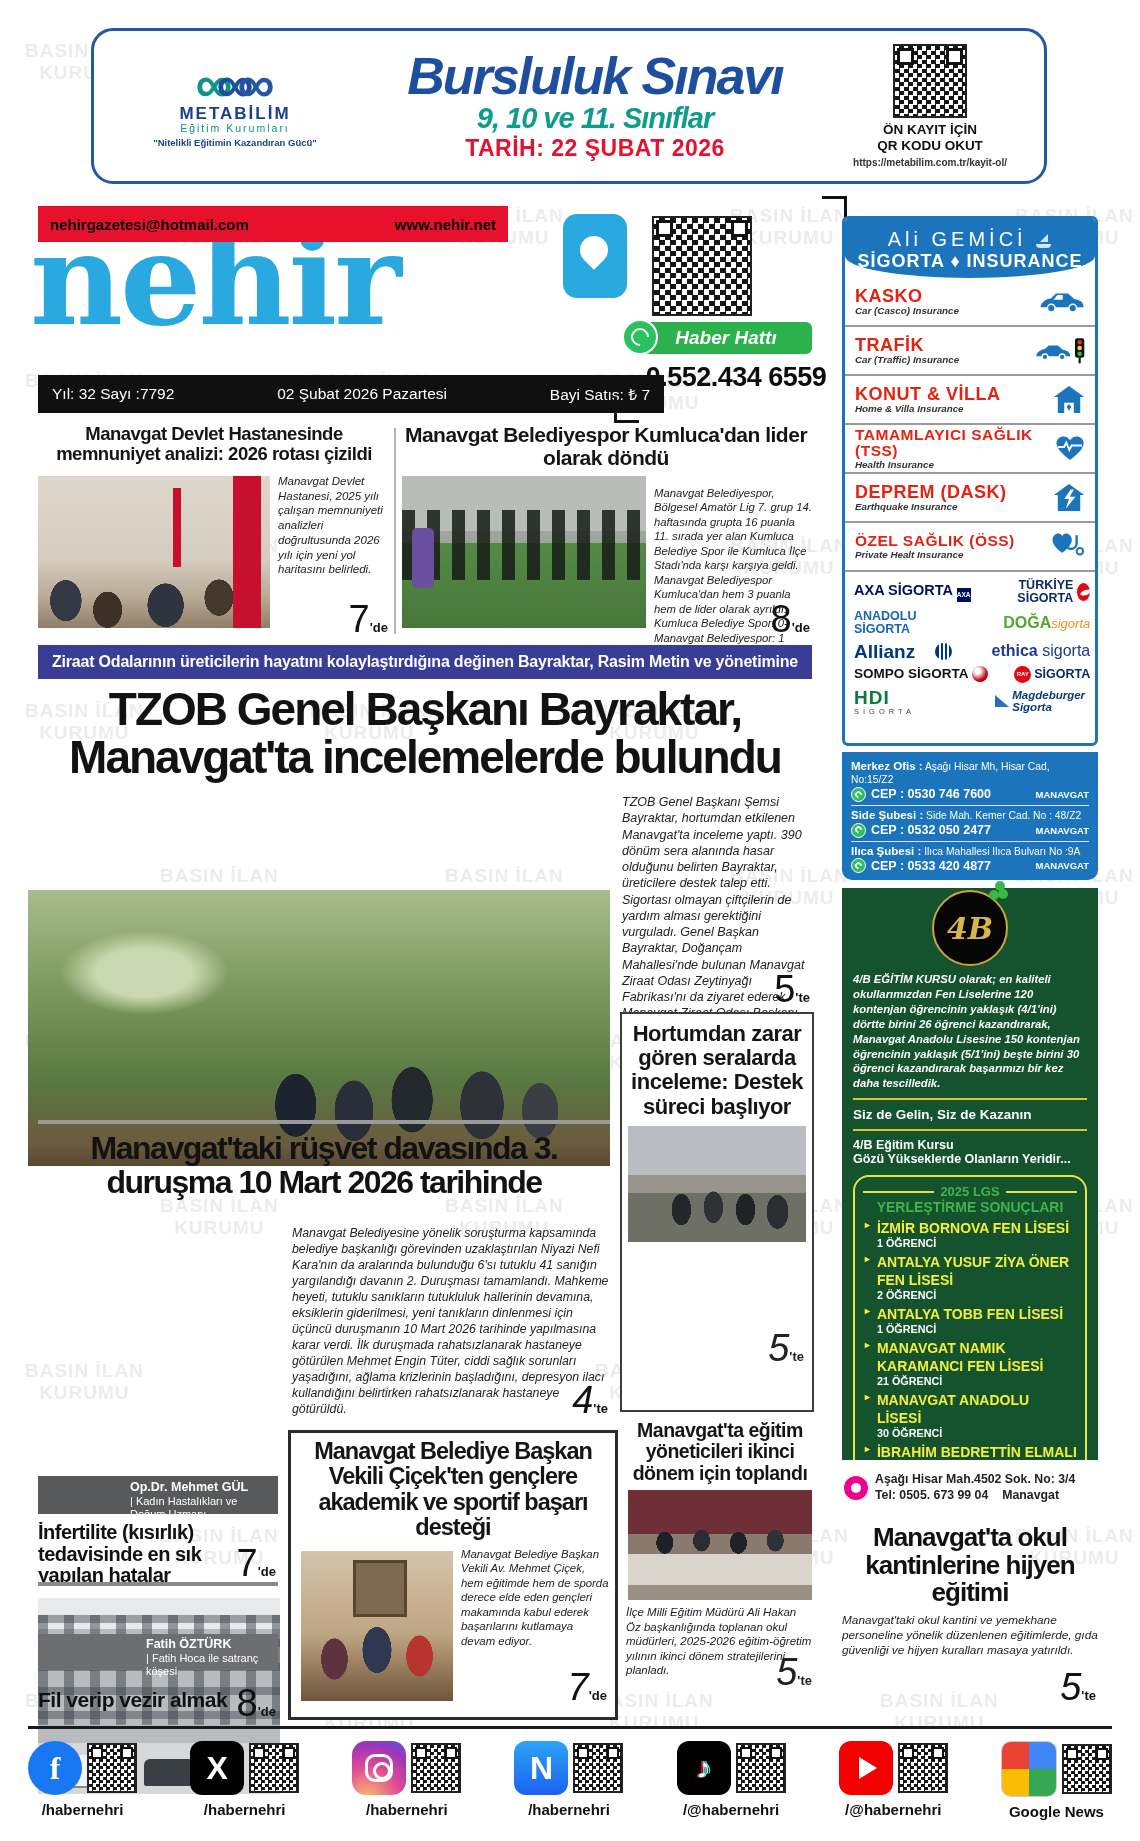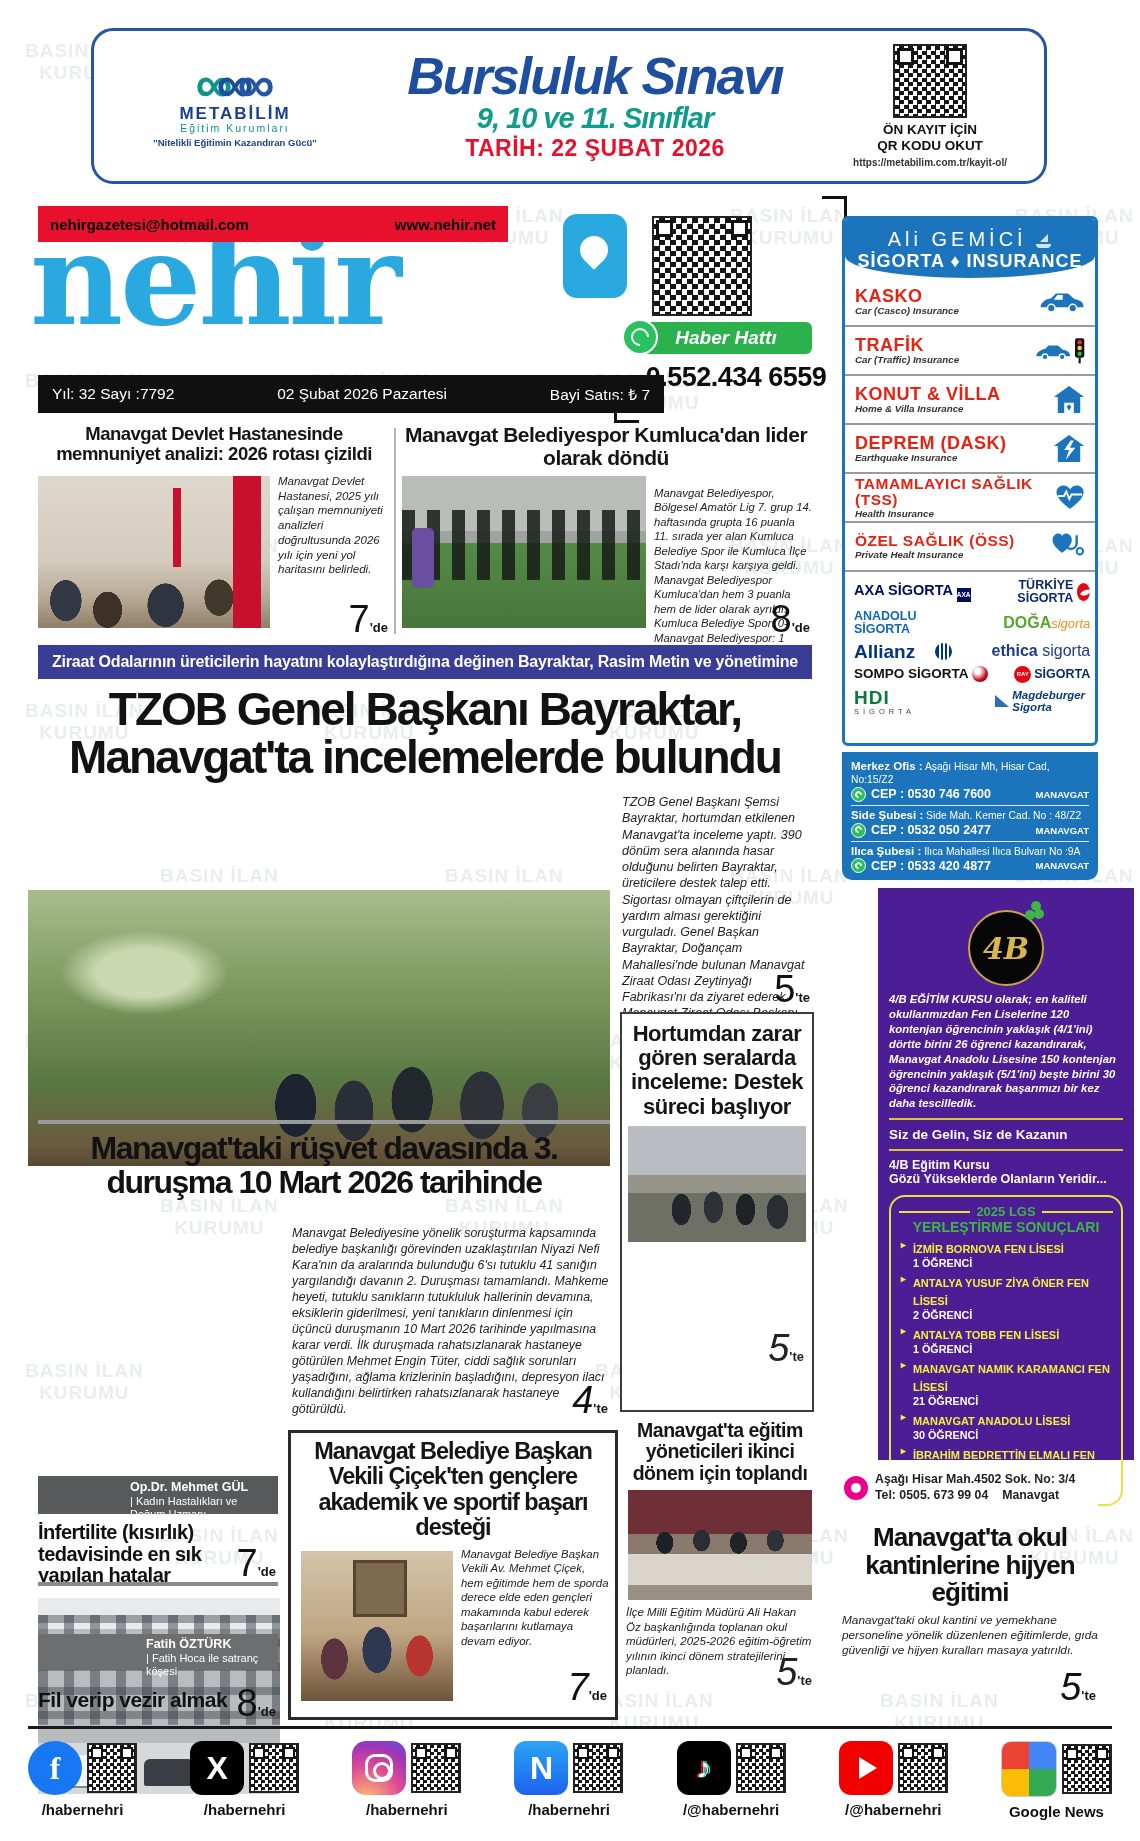--- a/index.html
+++ b/index.html
@@ -155,39 +155,39 @@
   #contact-box{left:842px;top:752px;width:256px;height:128px;background:#1c75bc;border-radius:0 0 10px 10px;
                color:#fff;padding:5px 9px;box-sizing:border-box;}
   .office{padding:2px 0 3px 0;border-bottom:1px solid rgba(255,255,255,.85);}
   .office:last-child{border-bottom:none;}
   .office .l1{font-size:10.3px;line-height:1.25;} .office .l1 b{font-size:11.5px;margin-top:20px;}
   .office .l2{display:flex;align-items:center;gap:5px;font-size:12.5px;font-weight:700;}
   .office .city{margin-left:auto;font-size:9.5px;font-weight:700;}
   .wa.sm{width:13px;height:13px;border-width:1.5px;}
 
   
-  #kurs-ad{left:842px;top:888px;width:256px;height:572px;background:#4c1d95;color:#fff;
-           padding:20px 11px;box-sizing:border-box;margin-left:36px;}
+  #kurs-ad{left:842px;top:888px;width:256px;height:572px;background:#14532d;color:#fff;
+           padding:0 11px;box-sizing:border-box;}
   #fourb-logo{width:72px;height:72px;border-radius:50%;border:2px solid #caa53d;margin:2px auto 6px auto;
               position:relative;background:#060606;color:#d9b64a;font-family:"DejaVu Serif",serif;
               font-style:italic;font-weight:700;font-size:30px;display:flex;align-items:center;justify-content:center;}
   #fourb-logo:after{content:"";position:absolute;top:-3px;right:-2px;width:10px;height:10px;background:#3db54a;
                     border-radius:50%;box-shadow:-9px 1px 0 #3db54a,-3px -8px 0 #3db54a;}
   #kurs-body{font-size:11.3px;font-weight:700;font-style:italic;line-height:1.32;}
   .yhr{border:none;border-top:2px solid #d8c530;margin:7px 0;}
   #kurs-l1{font-size:13.5px;font-weight:700;}
   #kurs-l2{font-size:12.5px;font-weight:700;margin-top:2px;}
   #kurs-l3{font-size:12.5px;font-weight:700;}
   #res-box{border:2px solid #e8e23a;border-radius:16px;padding:7px 8px;margin-top:9px;}
   .rt{display:flex;align-items:center;gap:6px;color:#3db54a;font-weight:900;font-size:13px;}
   .rt .dash{flex:1;height:2px;background:#e8e23a;}
   #res-t2{text-align:center;color:#3db54a;font-weight:900;font-size:14px;margin-bottom:4px;}
   .res-item{display:flex;gap:5px;margin:3px 0;}
   .res-item .arw{color:#f4ef3c;font-size:9px;line-height:1.5;}
-  .res-item .school{color:#f4ef3c;font-weight:800;font-size:11px;line-height:1.15;}
+  .res-item .school{color:#f4ef3c;font-weight:800;font-size:14px;line-height:1.15;}
   .res-item .count{color:#fff;font-weight:800;font-size:10.8px;line-height:1.2;}
 
   #address-strip{left:842px;top:1460px;width:256px;height:56px;background:#fff;display:flex;gap:7px;
                  align-items:center;padding:0 2px;box-sizing:border-box;}
   .pin{width:24px;height:24px;background:#ec008c;border-radius:50%;position:relative;flex:none;}
   .pin:after{content:"";position:absolute;inset:7px;background:#fff;border-radius:50%;}
   #addr-text{font-size:12.3px;font-weight:700;color:#222;line-height:1.3;}
   #addr-l2{display:flex;gap:14px;}
 
   #kantin{left:842px;top:1524px;width:256px;height:196px;}
@@ -520,36 +520,36 @@
            <div class="ins-s">Home &amp; Villa Insurance</div>
         </div>
       <svg viewBox="0 0 40 36" width="32" height="29">
           <path d="M20 1L1 15h5v20h28V15h5z" fill="#1c75bc"></path>
           <path d="M14 35V22h12v13z" fill="#fff"></path>
           <path d="M20 24l3 3-3 5-3-5z" fill="#1c75bc"></path>
         </svg>
     </div>
     <div class="ins-row">
       <div>
+          <div class="ins-t sm">TAMAMLAYICI SAĞLIK (TSS)</div>
+           <div class="ins-s">Health Insurance</div>
+        </div>
+      <svg viewBox="0 0 40 34" width="34" height="29">
+          <path d="M20 32S2 20 2 10C2 4 7 1 11 1c4 0 7 2 9 5 2-3 5-5 9-5 4 0 9 3 9 9 0 10-18 22-18 22z" fill="#1c75bc"></path>
+          <path d="M4 15h8l3-6 4 10 3-6h14" stroke="#fff" stroke-width="2.5" fill="none"></path>
+        </svg>
+    </div>
+    <div class="ins-row">
+      <div>
           <div class="ins-t">DEPREM (DASK)</div>
            <div class="ins-s">Earthquake Insurance</div>
         </div>
       <svg viewBox="0 0 40 36" width="32" height="29">
           <path d="M20 1L1 15h5v20h28V15h5z" fill="#1c75bc"></path>
           <path d="M22 8l-8 12h6l-4 12 12-15h-7l5-9z" fill="#fff"></path>
-        </svg>
-    </div>
-    <div class="ins-row">
-      <div>
-          <div class="ins-t sm">TAMAMLAYICI SAĞLIK (TSS)</div>
-           <div class="ins-s">Health Insurance</div>
-        </div>
-      <svg viewBox="0 0 40 34" width="34" height="29">
-          <path d="M20 32S2 20 2 10C2 4 7 1 11 1c4 0 7 2 9 5 2-3 5-5 9-5 4 0 9 3 9 9 0 10-18 22-18 22z" fill="#1c75bc"></path>
-          <path d="M4 15h8l3-6 4 10 3-6h14" stroke="#fff" stroke-width="2.5" fill="none"></path>
         </svg>
     </div>
     <div class="ins-row" style="border-bottom:none">
       <div>
           <div class="ins-t sm">ÖZEL SAĞLIK (ÖSS)</div>
            <div class="ins-s">Private Healt Insurance</div>
         </div>
       <svg viewBox="0 0 44 36" width="36" height="29">
           <path d="M16 26S4 18 4 10c0-5 4-8 7-8 3 0 5 2 5 4 0-2 2-4 5-4 3 0 7 3 7 8 0 8-12 16-12 16z" fill="#1c75bc"></path>
           <path d="M34 4v10a7 7 0 01-14 0" stroke="#1c75bc" stroke-width="3" fill="none"></path>

